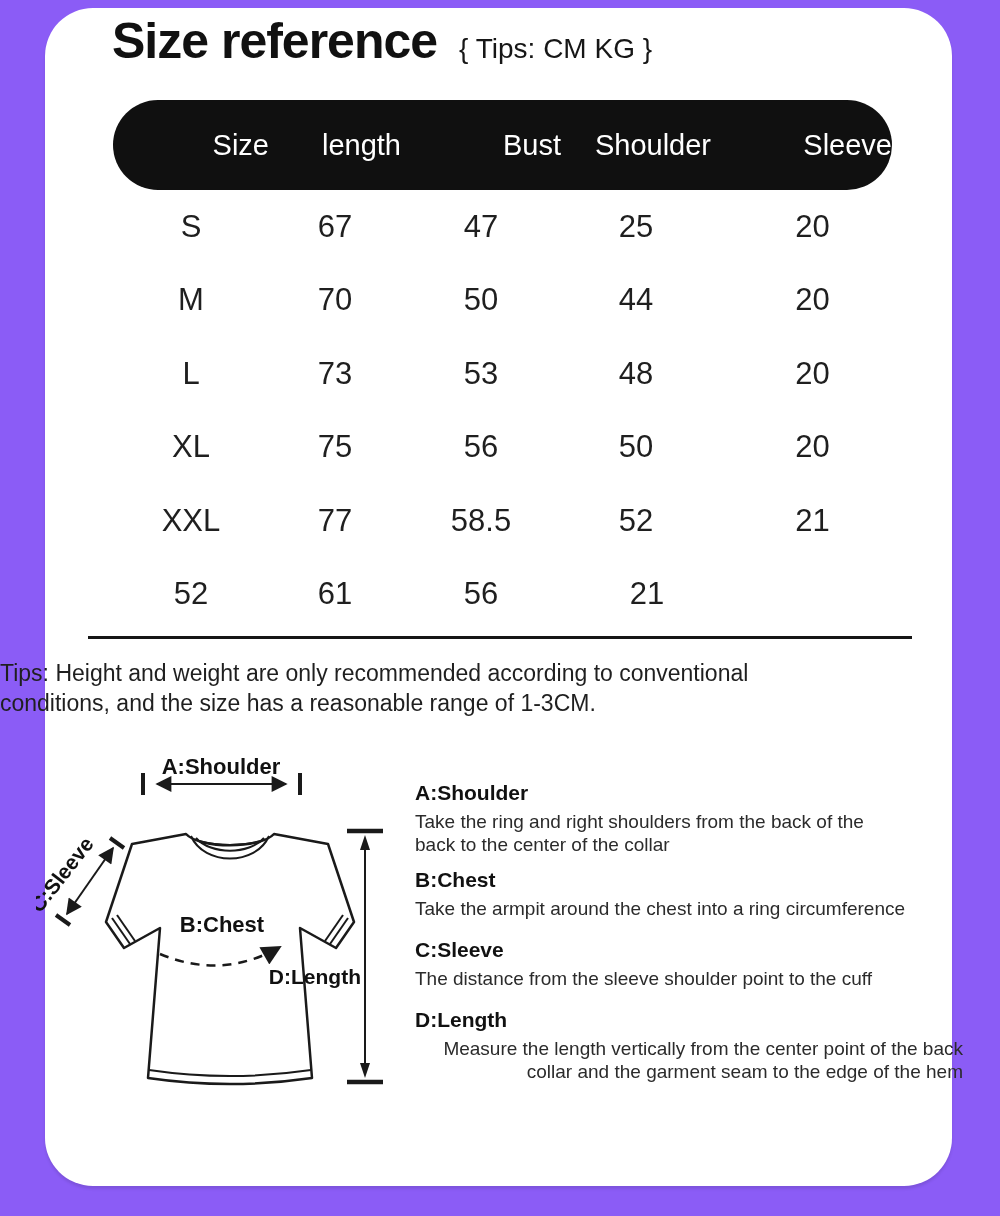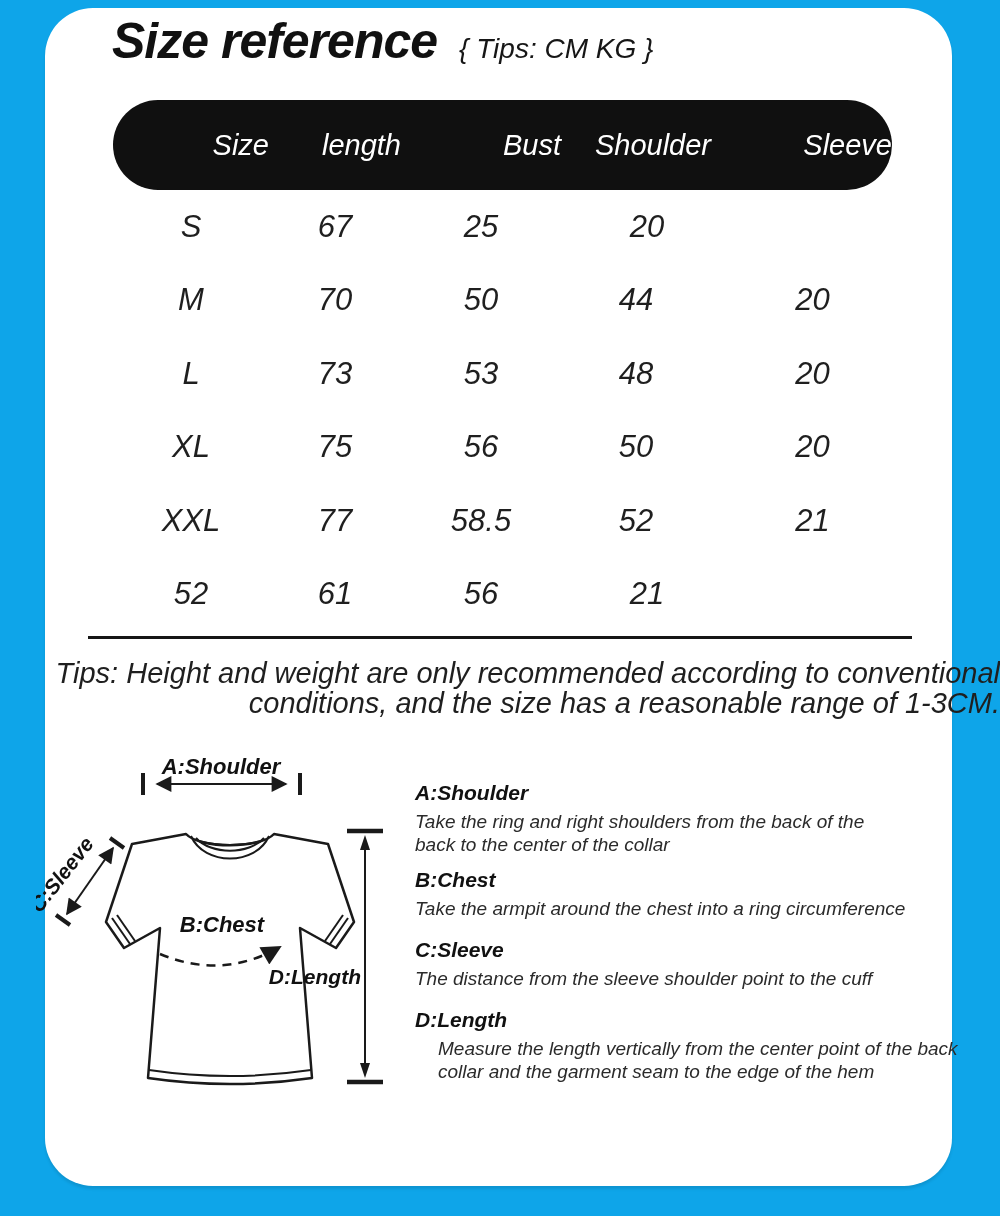--- a/index.html
+++ b/index.html
@@ -1,23 +1,22 @@
 <!DOCTYPE html>
 <html><head>
 <meta charset="utf-8">
 <style>
   html,body{margin:0;padding:0;}
   .page{
     position:relative;
     width:1000px;height:1216px;
-    background:#0ea5e9;
+    background:#8b5cf6;
     font-family:"Liberation Sans","DejaVu Sans",sans-serif;
     color:#1a1a1a;
     overflow:hidden;
-    font-style:italic;
   }
   .card{
     position:absolute;left:45px;top:8px;width:907px;height:1178px;
     background:#ffffff;border-radius:48px;
     box-shadow:0 3px 3px rgba(0,0,0,0.10);
   }
   .title-row{
     position:absolute;left:112px;top:12px;
     display:flex;align-items:baseline;gap:22px;
   }
@@ -37,38 +36,38 @@
   .tbl-row{height:73.5px;font-size:31px;color:#1f1f1f;align-items:center;}
   .tbl-row .cell{text-align:center;}
   .cell.c5{padding-left:22px;}
   
   .divider{
     position:absolute;left:88px;top:636px;width:824px;height:0;
     border-top:3px solid #161616;
   }
   .tips{
     position:absolute;left:0;top:658px;width:1000px;
-    text-align:right;font-size:29px;line-height:30px;color:#1f1f1f;
+    text-align:left;font-size:23px;line-height:30px;color:#1f1f1f;
   }
   
   .diagram{position:absolute;left:36px;top:728px;width:396px;height:400px;}
   .diagram svg{display:block;width:396px;height:400px;}
   .diagram text{font-family:"Liberation Sans","DejaVu Sans",sans-serif;font-weight:bold;fill:#111;}
   
   .guide-item{position:absolute;left:415px;}
   .guide-item.ga{top:781px;}
   .guide-item.gb{top:868px;}
   .guide-item.gc{top:938px;}
   .guide-item.gd{top:1008px;}
   .g-title{font-size:21px;font-weight:bold;color:#111;margin:0 0 5px 0;}
   .g-desc{font-size:19px;line-height:23px;color:#2b2b2b;margin:0;}
   .ga .g-desc{max-width:478px;}
   .gb .g-desc{max-width:550px;}
   .gc .g-desc{max-width:550px;}
-  .gd .g-desc{max-width:545px;margin-left:23px;}
+  .gd .g-desc{max-width:545px;margin-left:3px;text-align:right;}
 </style>
 </head>
 <body>
 
 <div class="page">
   <div class="card"></div>
 
   <div class="title-row">
     <h1 class="title">Size reference</h1>
     <span class="unit-note">{ Tips: CM KG }</span>
@@ -79,20 +78,21 @@
       <div class="cell c1">Size</div>
       <div class="cell c2">length</div>
       <div class="cell c3">Bust</div>
       <div class="cell c4">Shoulder</div>
       <div class="cell c5">Sleeve</div>
     </div>
 
     <div class="tbl-grid tbl-row">
       <div class="cell c1">S</div>
       <div class="cell c2">67</div>
+      <div class="cell c3">47</div>
       <div class="cell c4">25</div>
       <div class="cell c5">20</div>
     </div>
     <div class="tbl-grid tbl-row">
       <div class="cell c1">M</div>
       <div class="cell c2">70</div>
       <div class="cell c3">50</div>
       <div class="cell c4">44</div>
       <div class="cell c5">20</div>
     </div>

